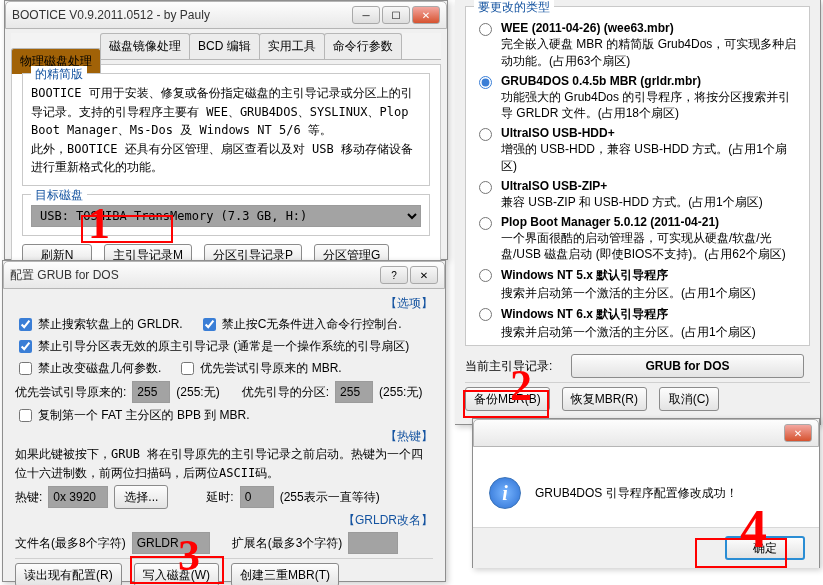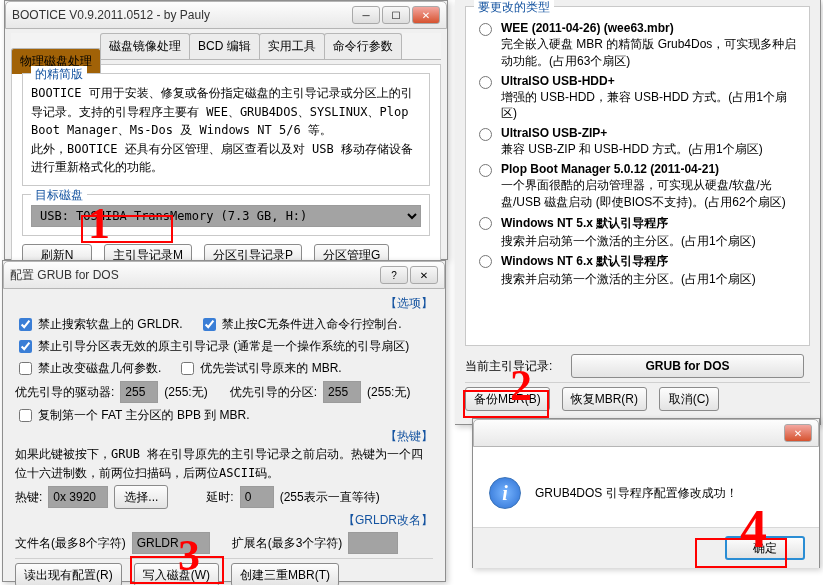--- a/index.html
+++ b/index.html
@@ -104,21 +104,21 @@
       <label class="checkbox">
           <input type="checkbox" style="">
           <span>禁止改变磁盘几何参数.</span>
         </label>
       <label class="checkbox">
           <input type="checkbox" style="">
           <span>优先尝试引导原来的 MBR.</span>
         </label>
     </div>
     <div class="row">
-      <span class="field-label">优先引导的驱动器:</span>
+      <span class="field-label">优先尝试引导原来的:</span>
       <input type="text" style="width: 38px;" value="255">
       <span>(255:无)</span>
       <span style="width:10px"></span>
       <span class="field-label">优先引导的分区:</span>
       <input type="text" style="width: 38px;" value="255">
       <span>(255:无)</span>
     </div>
     <div class="row">
       <label class="checkbox">
           <input type="checkbox" style="">
@@ -157,20 +157,27 @@
 <div class="window" style="left:455px; top:0; width:366px; height:425px; border-left:none; border-top:none;">
   <div style="padding:6px 10px;">
     <div class="groupbox" style="height:340px;">
       <span class="legend">要更改的类型</span>
       <div id="radios" style="height:322px; overflow:hidden;">
           <div class="radio-item">
             <input type="radio" name="bt" style="">
   <div>
               <div class="rtitle">WEE (2011-04-26) (wee63.mbr)</div>
   <div class="rdesc">完全嵌入硬盘 MBR 的精简版 Grub4Dos，可实现多种启动功能。(占用63个扇区)</div>
+            </div>
+          </div>
+          <div class="radio-item">
+            <input type="radio" name="bt" checked="" style="">
+  <div>
+              <div class="rtitle">GRUB4DOS 0.4.5b MBR (grldr.mbr)</div>
+  <div class="rdesc">功能强大的 Grub4Dos 的引导程序，将按分区搜索并引导 GRLDR 文件。(占用18个扇区)</div>
             </div>
           </div>
           <div class="radio-item">
             <input type="radio" name="bt" style="">
   <div>
               <div class="rtitle">UltraISO USB-HDD+</div>
   <div class="rdesc">增强的 USB-HDD，兼容 USB-HDD 方式。(占用1个扇区)</div>
             </div>
           </div>
           <div class="radio-item">

